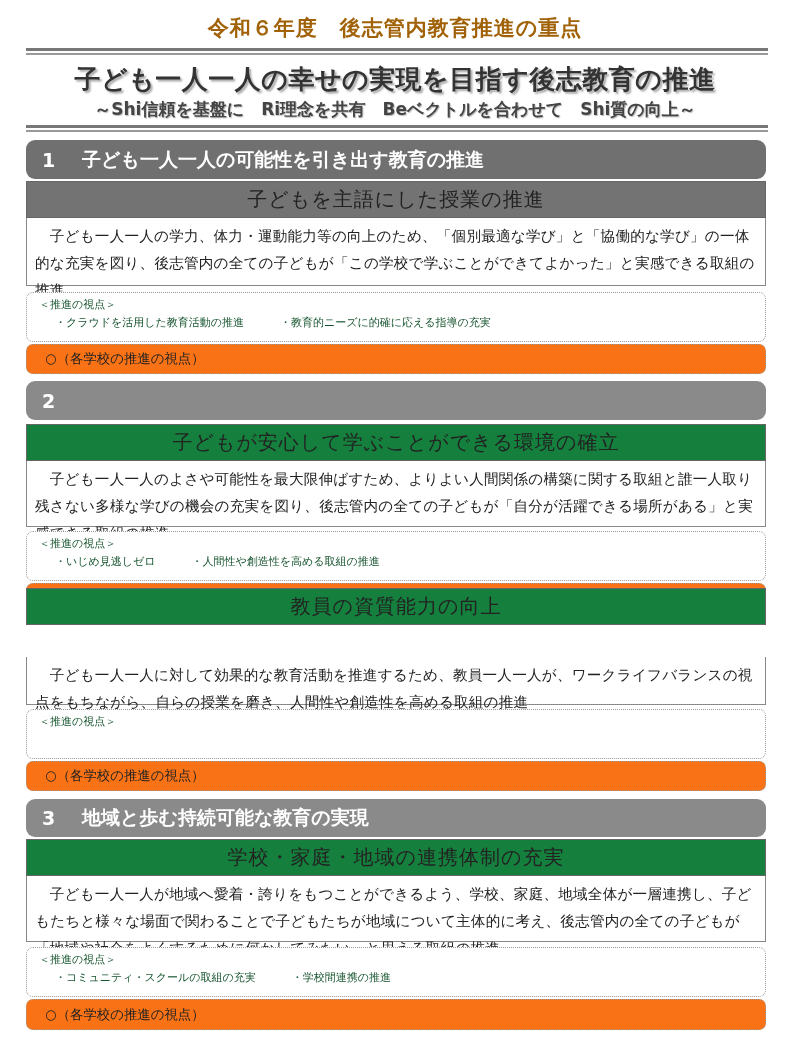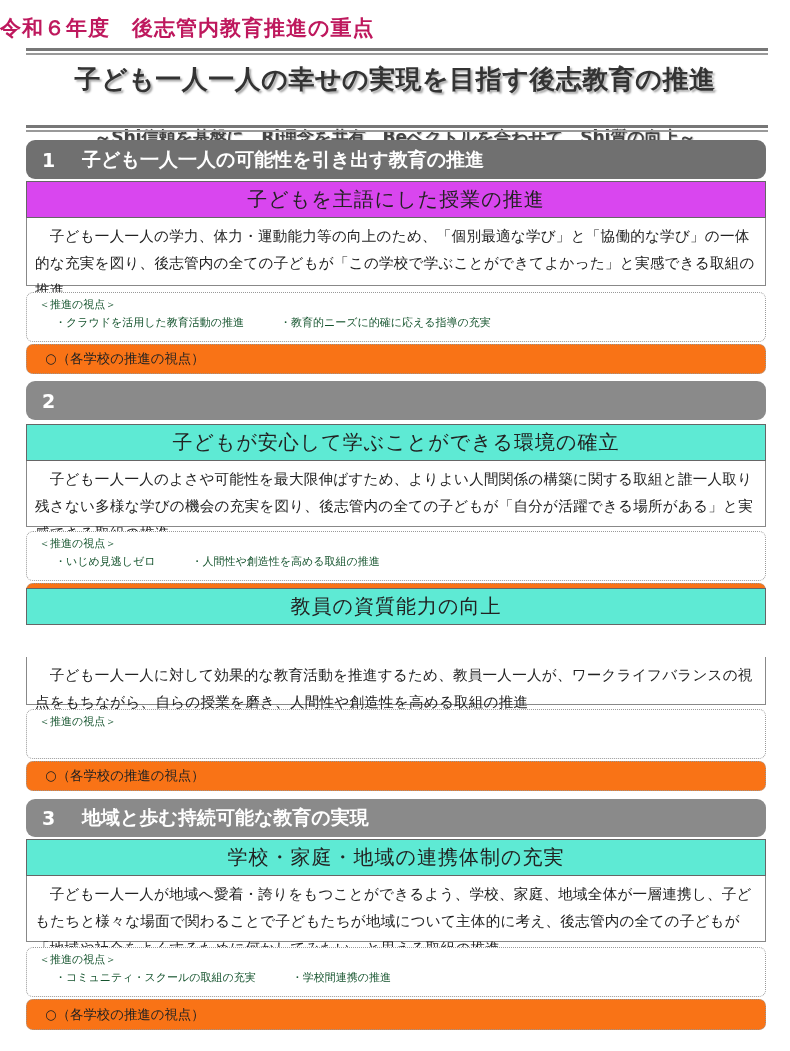--- a/index.html
+++ b/index.html
@@ -3,45 +3,44 @@
 <meta charset="utf-8">
 <style>
   * { box-sizing: border-box; margin: 0; padding: 0; }
   html, body { width: 790px; height: 1051px; background: #ffffff; overflow: hidden; }
   body { position: relative; font-family: "DejaVu Sans", "Liberation Sans", sans-serif; color: #222; }
 
   .abs { position: absolute; }
 
   .doc-title {
     left: 0; width: 790px; top: 14px; height: 32px;
-    text-align: left; font-size: 21px; font-weight: bold; color: #be185d; letter-spacing: 1px;
+    text-align: center; font-size: 21px; font-weight: bold; color: #a16207; letter-spacing: 1px;
   }
   .rule { left: 26px; width: 742px; height: 7px; border-top: 3px solid #777; border-bottom: 2px solid #999; }
   .main-title {
     left: 0; width: 790px; top: 62px; height: 36px; text-align: center;
     font-size: 26px; font-weight: bold; color: #333;
     text-shadow: 2px 2px 2px #aaa; letter-spacing: 0.5px;
   }
   .subtitle {
     left: 0; width: 790px; top: 98px; height: 24px; text-align: center;
     font-size: 17px; font-weight: bold; color: #444; white-space: pre;
     text-shadow: 1px 1px 1px #bbb;
-    margin-top: 28px;
   }
 
   .section-header {
     left: 26px; width: 740px; border-radius: 9px; color: #ffffff;
     font-size: 19px; font-weight: bold; padding-left: 16px; display: flex; align-items: center;
   }
   .section-header .num { width: 40px; }
   .sh-dark { background: #707070; }
   .sh-light { background: #8a8a8a; }
 
   .panel-header {
-    left: 26px; width: 740px; background: #5eead4; border: 1px solid #666;
+    left: 26px; width: 740px; background: #15803d; border: 1px solid #666;
     color: #222; font-size: 20px; text-align: center; display: flex; align-items: center; justify-content: center;
     letter-spacing: 1px;
   }
   .panel-body {
     left: 26px; width: 740px; background: #fff; border: 1px solid #888; border-top: none;
     font-size: 14.6px; line-height: 27px; padding: 4px 8px 0 8px; color: #222; letter-spacing: 0.2px;
   }
   .viewpoint {
     left: 26px; width: 740px; border: 1px dotted #999; border-radius: 7px; background: #fff;
     font-size: 11px; line-height: 18px; padding: 3px 12px; color: #14532d;
@@ -59,21 +58,21 @@
 <div class="abs doc-title">令和６年度　後志管内教育推進の重点</div>
 <div class="abs rule" style="top:48px;"></div>
 <div class="abs main-title">子ども一人一人の幸せの実現を目指す後志教育の推進</div>
 <div class="abs subtitle">～Shi信頼を基盤に　Ri理念を共有　Beベクトルを合わせて　Shi質の向上～</div>
 <div class="abs rule" style="top:125px;"></div>
 
 <div class="abs section-header sh-dark" style="top:140px;height:39px;">
   <span class="num">1</span>
   <span>子ども一人一人の可能性を引き出す教育の推進</span>
 </div>
-<div class="abs panel-header" style="top:181px;height:37px;background:#d946ef;">子どもを主語にした授業の推進</div>
+<div class="abs panel-header" style="top:181px;height:37px;background:#737373;">子どもを主語にした授業の推進</div>
 <div class="abs panel-body" style="top:218px;height:68px;">　子ども一人一人の学力、体力・運動能力等の向上のため、「個別最適な学び」と「協働的な学び」の一体的な充実を図り、後志管内の全ての子どもが「この学校で学ぶことができてよかった」と実感できる取組の推進</div>
 <div class="abs viewpoint" style="top:292px;height:50px;">
   <div>＜推進の視点＞</div>
   <div class="items">
     <span>・クラウドを活用した教育活動の推進</span>
     <span>・教育的ニーズに的確に応える指導の充実</span>
   </div>
 </div>
 <div class="abs school-box" style="top:344px;height:30px;">○（各学校の推進の視点）</div>
 

